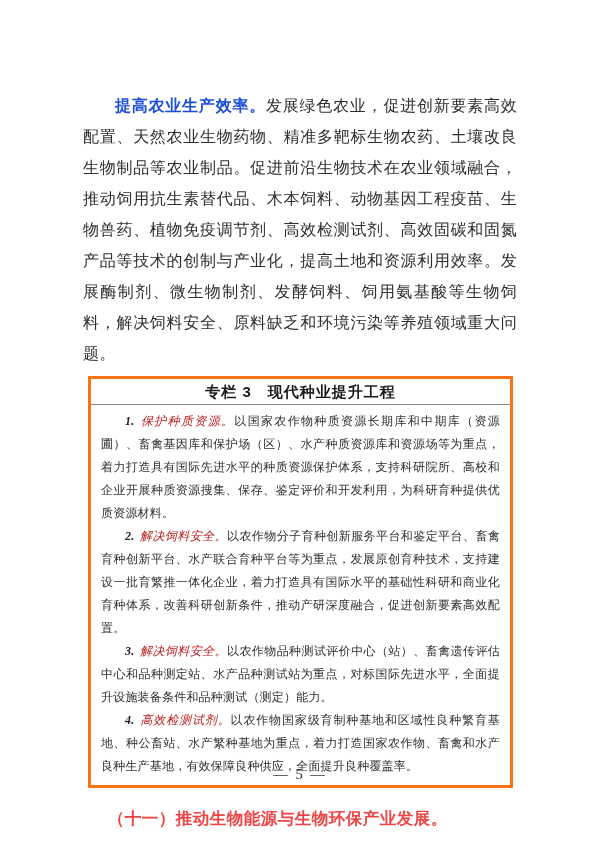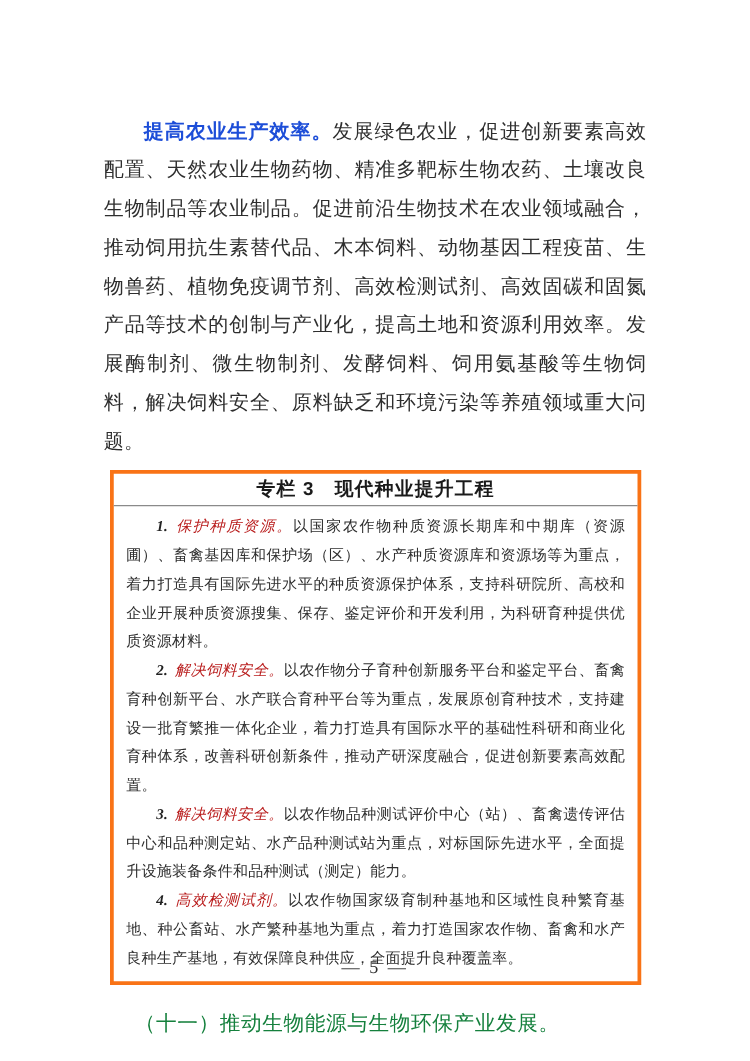--- a/index.html
+++ b/index.html
@@ -63,22 +63,22 @@
   .item-lead {
     font-weight: normal;
     font-style: italic;
     color: #b91c1c;
   }
 
   
   .closing {
     margin: 15px 0 0 0;
     font-size: 16.5px;
-    font-weight: normal;
-    color: #15803d;
+    font-weight: bold;
+    color: #ef4444;
     line-height: 31px;
     text-indent: 1.5em;
     letter-spacing: 0.5px;
   }
 
   
   .page-number {
     position: absolute;
     left: 0;
     right: 0;

